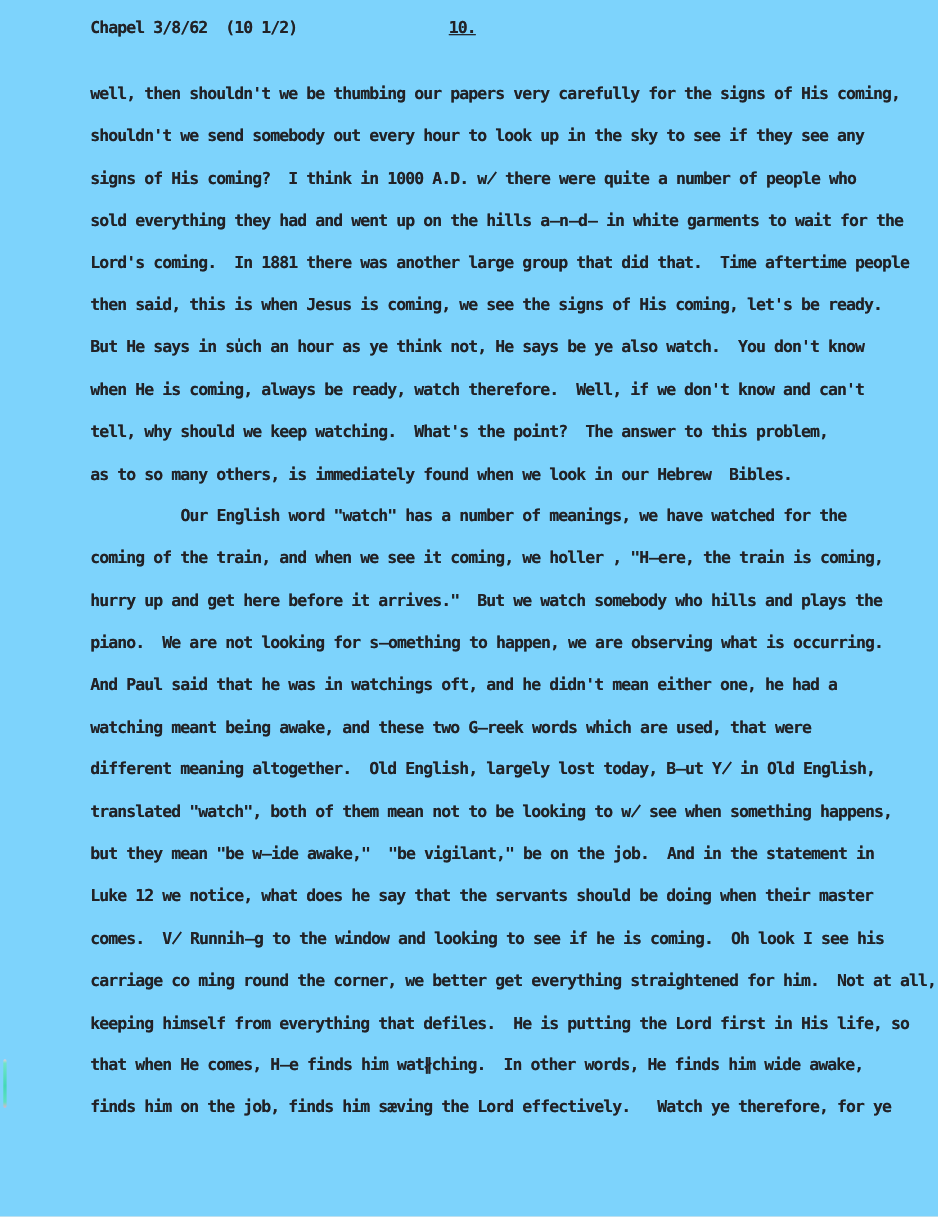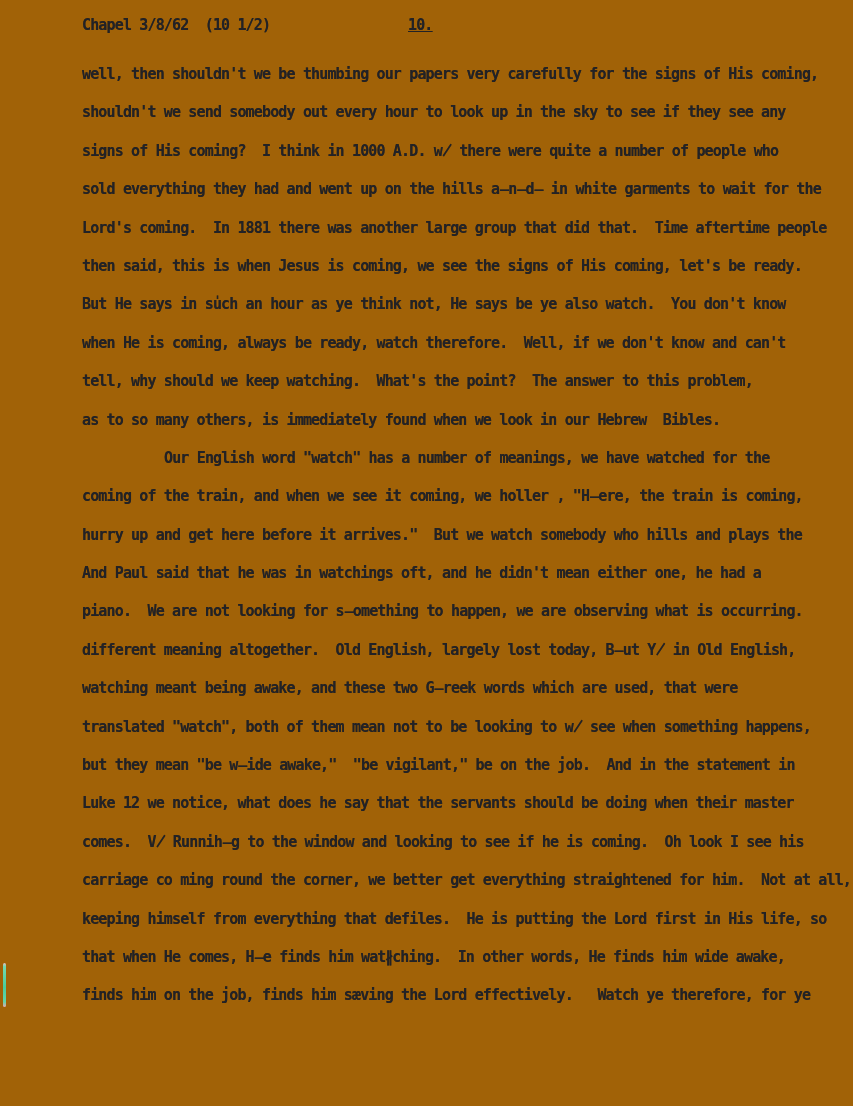--- a/index.html
+++ b/index.html
@@ -1,20 +1,20 @@
 <!DOCTYPE html>
 <html><head>
 <meta charset="utf-8">
 <style>
   html, body { margin: 0; padding: 0; background: #e8e8e8; }
   .page {
     position: relative;
     width: 853px;
     height: 1106px;
-    background: #a16207;
+    background: #7dd3fc;
     overflow: hidden;
     font-family: "DejaVu Sans Mono", "Liberation Mono", monospace;
     color: #222226;
   }
   .typewriter {
     font-size: 15px;
     font-weight: 700;
     letter-spacing: -0.85px;
     text-shadow: 0 0 0.3px rgba(25,25,30,0.55);
   }
@@ -22,21 +22,21 @@
     position: absolute;
     top: 16px;
     left: 82px;
     right: 10px;
     height: 22px;
   }
   .header-left { position: absolute; left: 0; top: 0; white-space: pre; }
   .header-pagenum { position: absolute; left: 326px; top: 0; white-space: pre; text-decoration: underline; }
   .textblock {
     position: absolute;
-    top: 55px;
+    top: 66px;
     left: 82px;
     width: 765px;
     line-height: 38.4px;
   }
   .line { white-space: pre; height: 38.4px; }
   .line.indent { text-indent: 82px; }
   .margin-pen-mark {
     position: absolute;
     left: 3px;
     top: 963px;
@@ -64,24 +64,24 @@
     <div class="line">sold everything they had and went up on the hills a̶n̶d̶ in white garments to wait for the</div>
     <div class="line">Lord's coming.  In 1881 there was another large group that did that.  Time aftertime people</div>
     <div class="line">then said, this is when Jesus is coming, we see the signs of His coming, let's be ready.</div>
     <div class="line">But He says in su̍ch an hour as ye think not, He says be ye also watch.  You don't know</div>
     <div class="line">when He is coming, always be ready, watch therefore.  Well, if we don't know and can't</div>
     <div class="line">tell, why should we keep watching.  What's the point?  The answer to this problem,</div>
     <div class="line">as to so many others, is immediately found when we look in our Hebrew  Bibles.</div>
     <div class="line indent">Our English word "watch" has a number of meanings, we have watched for the</div>
     <div class="line">coming of the train, and when we see it coming, we holler , "H̶ere, the train is coming,</div>
     <div class="line">hurry up and get here before it arrives."  But we watch somebody who hills and plays the</div>
+    <div class="line">piano.  We are not looking for s̶omething to happen, we are observing what is occurring.</div>
     <div class="line">And Paul said that he was in watchings oft, and he didn't mean either one, he had a</div>
-    <div class="line">piano.  We are not looking for s̶omething to happen, we are observing what is occurring.</div>
+    <div class="line">watching meant being awake, and these two G̶reek words which are used, that were</div>
     <div class="line">different meaning altogether.  Old English, largely lost today, B̶ut Y̸ in Old English,</div>
-    <div class="line">watching meant being awake, and these two G̶reek words which are used, that were</div>
     <div class="line">translated "watch", both of them mean not to be looking to w̸ see when something happens,</div>
     <div class="line">but they mean "be w̶ide awake,"  "be vigilant," be on the job.  And in the statement in</div>
     <div class="line">Luke 12 we notice, what does he say that the servants should be doing when their master</div>
     <div class="line">comes.  V̸ Runnih̶g to the window and looking to see if he is coming.  Oh look I see his</div>
     <div class="line">carriage co ming round the corner, we better get everything straightened for him.  Not at all,</div>
     <div class="line">keeping himself from everything that defiles.  He is putting the Lord first in His life, so</div>
     <div class="line">that when He comes, H̶e finds him wat∦ching.  In other words, He finds him wide awake,</div>
     <div class="line">finds him on the job, finds him sæving the Lord effectively.   Watch ye therefore, for ye</div>
   </div>
 

